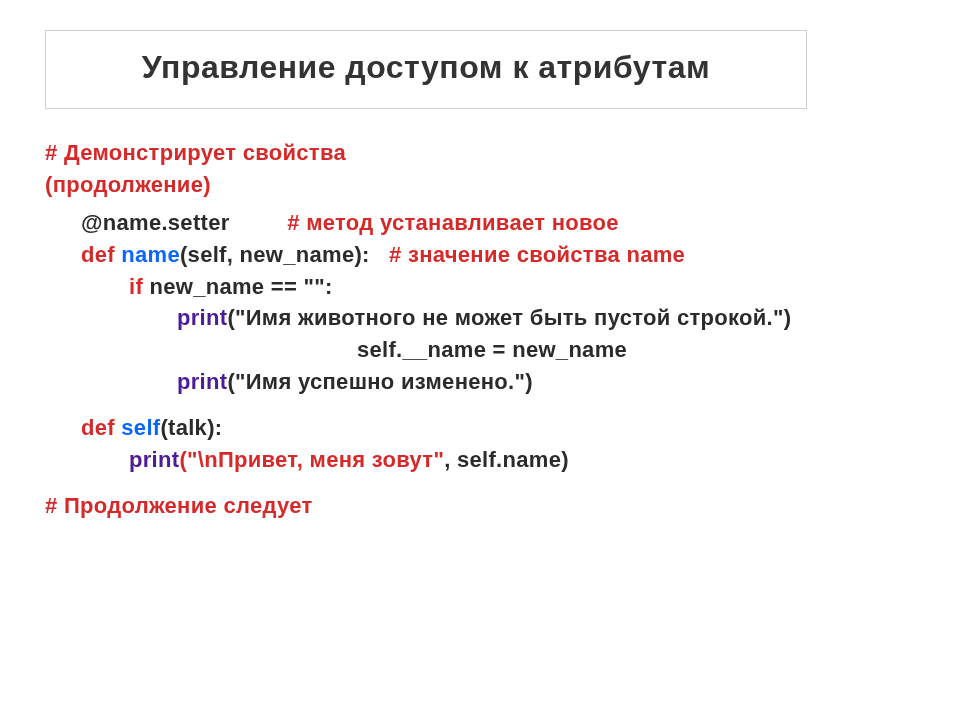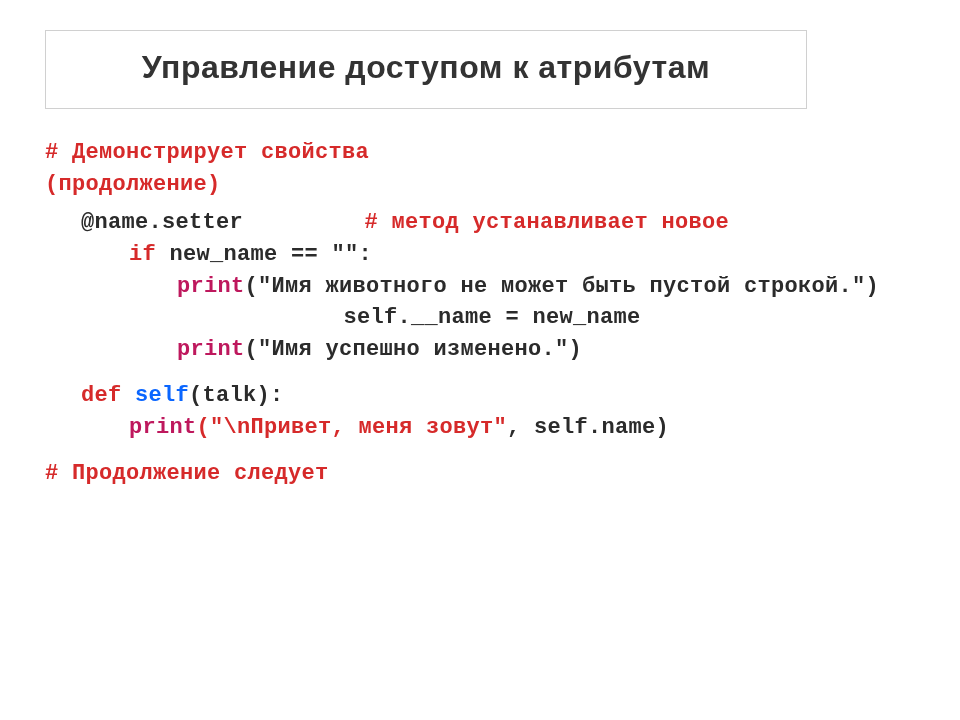--- a/index.html
+++ b/index.html
@@ -24,30 +24,30 @@
     margin-bottom: 28px;
   }
   .title-box h1 {
     margin: 0;
     font-size: 32px;
     font-weight: 700;
     letter-spacing: 0.5px;
     color: #333;
   }
   .code-area {
-    font-family: Liberation Mono, monospace;
+    font-family: Liberation Sans, sans-serif;
     font-size: 22px;
     line-height: 1.45;
     letter-spacing: 0.3px;
     font-weight: 600;
   }
   .code-area div { white-space: pre; }
   .c-red    { color: #d62a2a; }
   .c-blue   { color: #0a66ff; }
-  .c-green  { color: #be185d; margin-top: 24px; }
+  .c-green  { color: #4c1d95; margin-top: 24px; }
   .c-black  { color: #2b2b2b; text-align: center; }
   .p1 { padding-left: 36px; }
   .p2 { padding-left: 84px; }
   .p3 { padding-left: 132px; }
   .gap  { height: 14px; }
   .gap2 { height: 6px; }
 </style>
 </head>
 <body>
 
@@ -58,20 +58,21 @@
   </div>
 
   <div class="code-area">
 
     <div class="c-red"># Демонстрирует свойства</div>
     <div class="c-red">(продолжение)</div>
     <div class="gap2"></div>
 
     <div class="p1"><span class="c-black">@name.setter</span><span class="c-black">         </span><span class="c-red"># метод устанавливает новое</span></div>
 
+    <div class="p1"><span class="c-red">def </span><span class="c-blue">name</span><span class="c-black">(self, new_name):</span><span class="c-black">   </span><span class="c-red"># значение свойства name</span></div>
 
     <div class="p2"><span class="c-red">if</span><span class="c-black"> new_name == "":</span></div>
 
     <div class="p3"><span class="c-green">print</span><span class="c-black">("Имя животного не может быть пустой строкой.")</span></div>
 
 
     <div class="p3 c-black">self.__name = new_name</div>
 
     <div class="p3"><span class="c-green">print</span><span class="c-black">("Имя успешно изменено.")</span></div>
 

